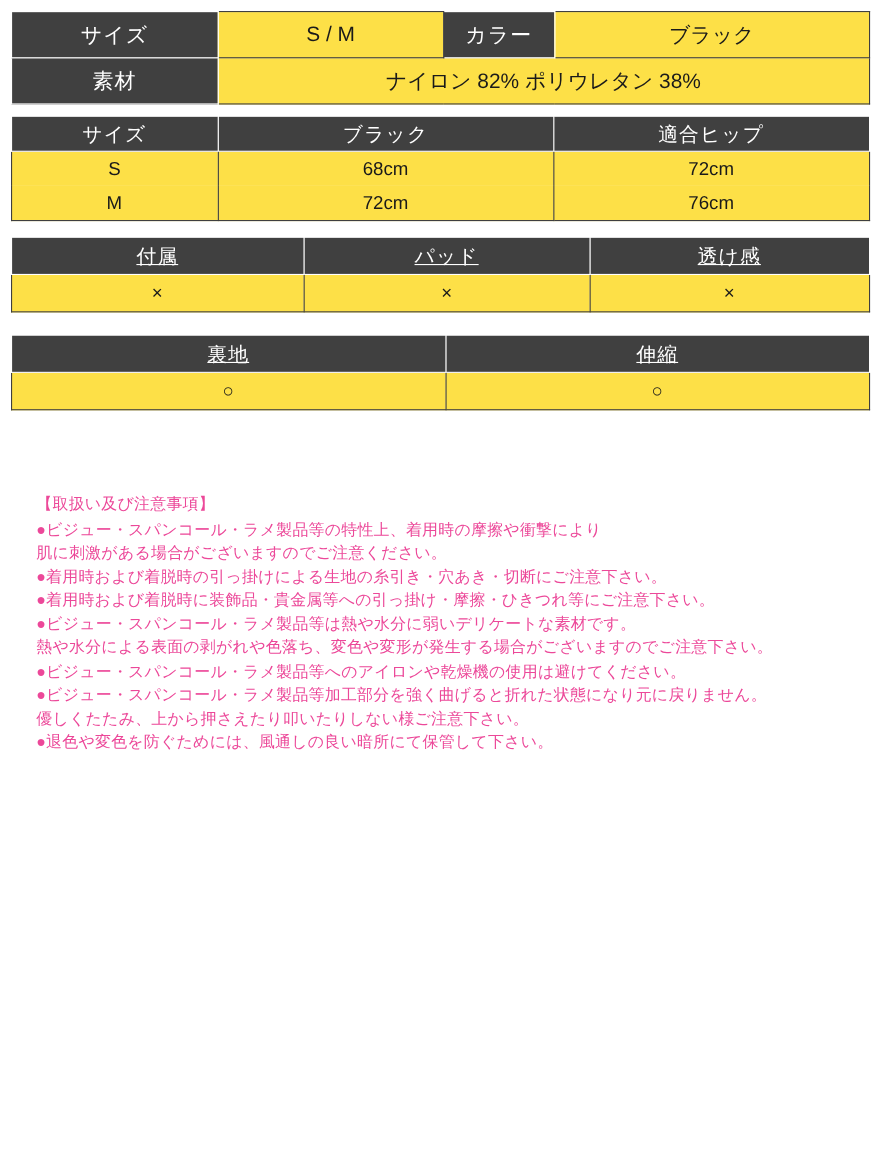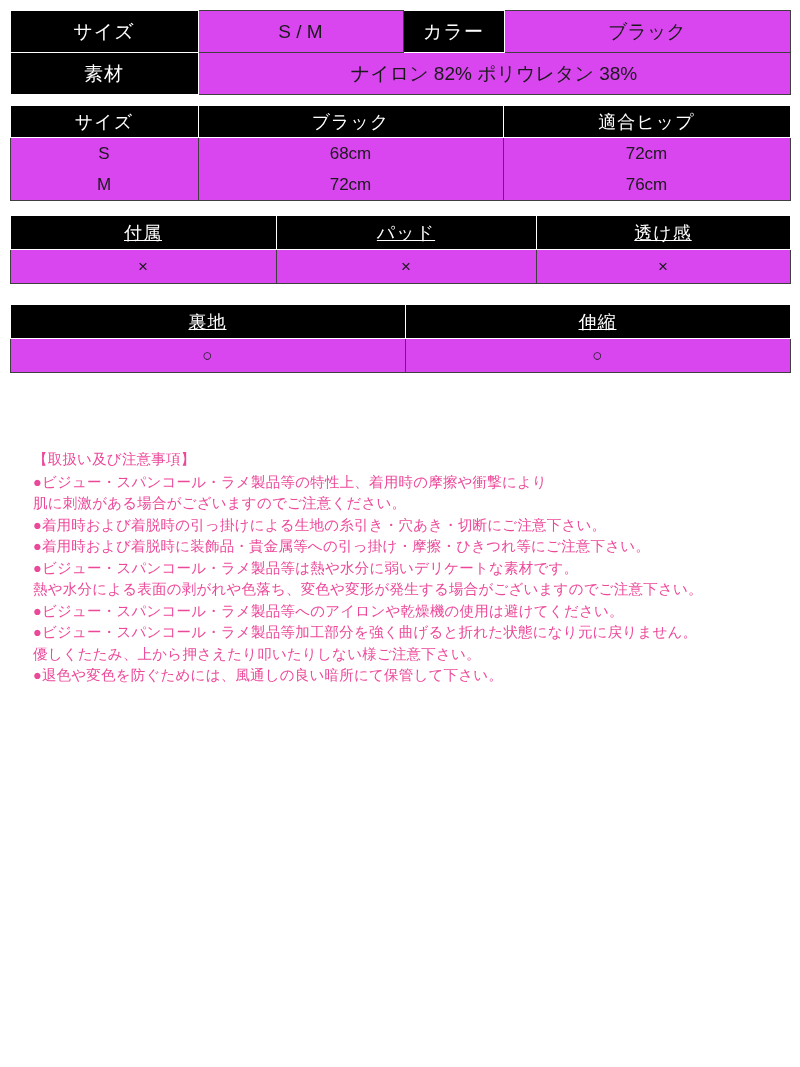--- a/index.html
+++ b/index.html
@@ -29,28 +29,28 @@
     margin: 0 auto;
   }
   td, th {
     border: 1px solid #ffffff;
     padding: 0;
     text-align: center;
     vertical-align: middle;
     font-weight: normal;
   }
   .hdr {
-    background: #000000;
+    background: #404040;
     color: #ffffff;
     font-size: 19px;
     letter-spacing: 1px;
     height: 40px;
   }
   .val {
-    background: #d946ef;
+    background: #fde047;
     color: #1a1a1a;
     font-size: 19px;
     height: 40px;
     border: 1px solid #3f3f3f;
   }
 
   
   .block1 { margin-top: 10px; }
   .block1 td { height: 41px; }
 

